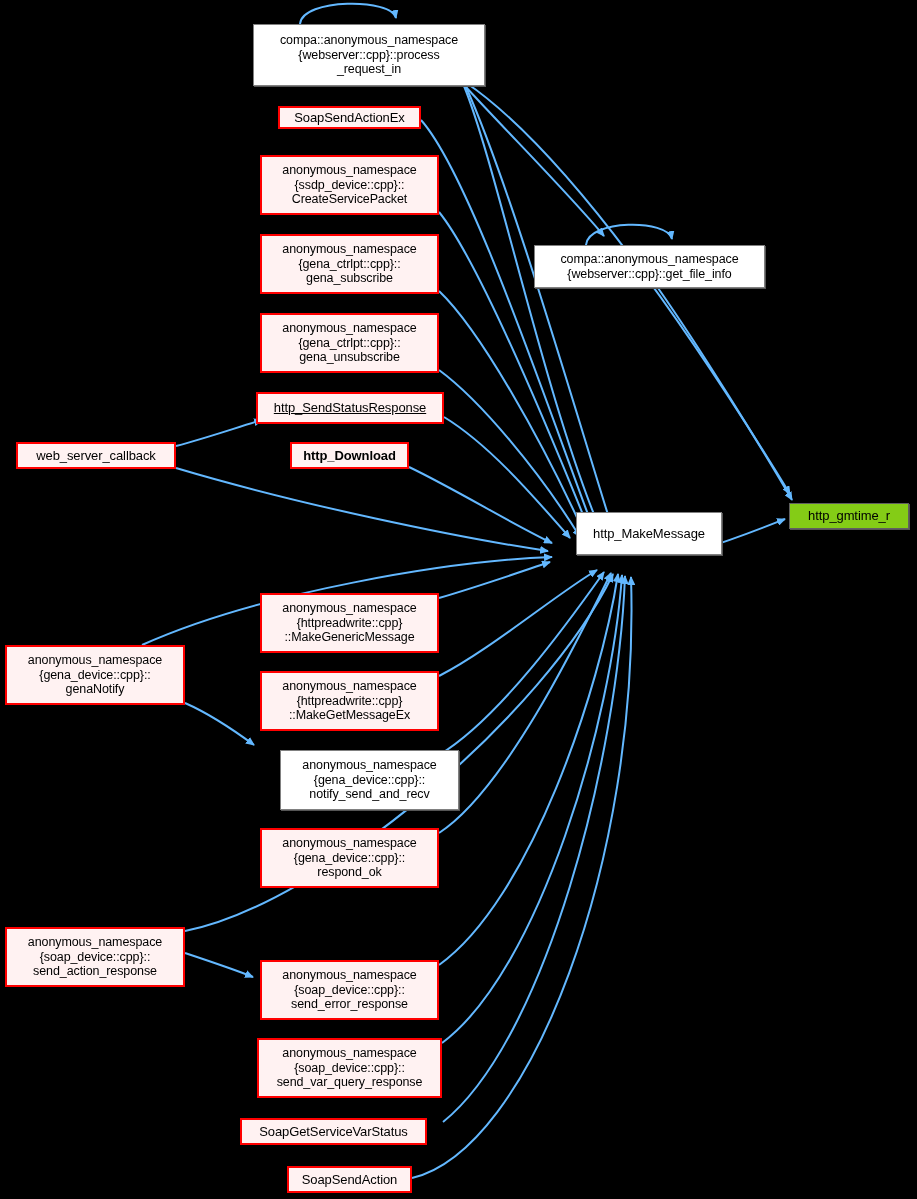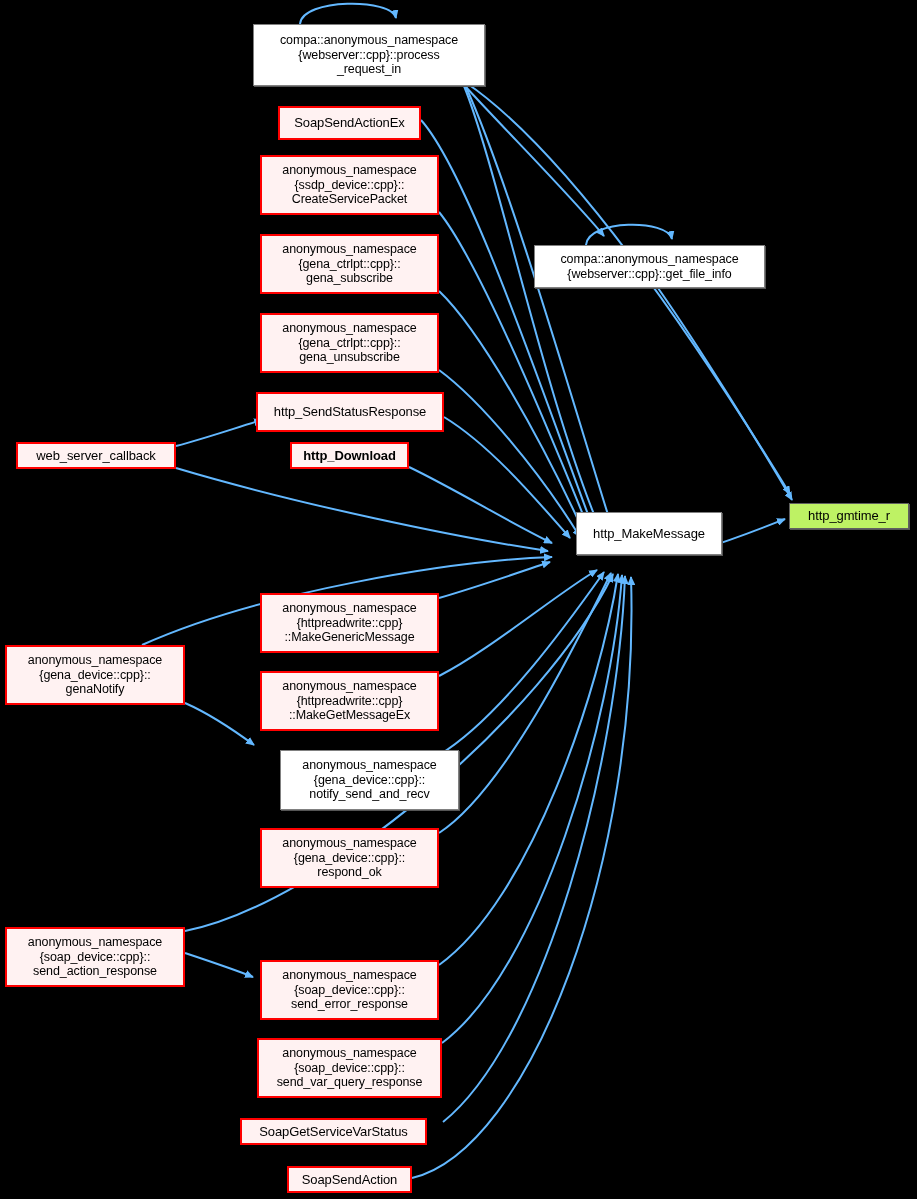--- a/index.html
+++ b/index.html
@@ -47,21 +47,21 @@
   
   .n-white {
     background: #ffffff;
     border: 1px solid #808080;
     color: #000000;
     box-shadow: 1px 1px 0 #555;
     margin-left: 20px;
   }
   
   .n-grey {
-    background: #bef264;
+    background: #84cc16;
     border: 1px solid #606060;
     color: #000000;
     box-shadow: 1px 1px 0 #555;
     align-items: center;
   }
 </style>
 </head>
 <body>
 
 <div id="graph-root">
@@ -130,31 +130,31 @@
       <path d="M443,1122 C545,1040 618,760 625,576"></path>
 
       <path d="M412,1178 C530,1150 640,860 631,577"></path>
     </g>
   </svg>
 
   <div id="nodes-layer">
       <div class="gnode n-white" style="left: 233px; top: 24px; width: 232px; height: 62px; font-size: 12.5px;"><span class="lbl">compa::anonymous_namespace
 {webserver::cpp}::process
 _request_in</span></div>
-      <div class="gnode n-red" style="left: 278px; top: 106px; width: 143px; height: 34px; font-size: 13px;"><span class="lbl">SoapSendActionEx</span></div>
+      <div class="gnode n-red" style="left: 278px; top: 106px; width: 143px; height: 23px; font-size: 13px;"><span class="lbl">SoapSendActionEx</span></div>
       <div class="gnode n-red" style="left: 260px; top: 155px; width: 179px; height: 60px; font-size: 12.5px;"><span class="lbl">anonymous_namespace
 {ssdp_device::cpp}::
 CreateServicePacket</span></div>
       <div class="gnode n-red" style="left: 260px; top: 234px; width: 179px; height: 60px; font-size: 12.5px;"><span class="lbl">anonymous_namespace
 {gena_ctrlpt::cpp}::
 gena_subscribe</span></div>
       <div class="gnode n-red" style="left: 260px; top: 313px; width: 179px; height: 60px; font-size: 12.5px;"><span class="lbl">anonymous_namespace
 {gena_ctrlpt::cpp}::
 gena_unsubscribe</span></div>
-      <div class="gnode n-red" style="left: 256px; top: 392px; width: 188px; height: 40px; font-size: 13px;"><span class="lbl">http_SendStatusResponse</span></div>
+      <div class="gnode n-red" style="left: 256px; top: 392px; width: 188px; height: 32px; font-size: 13px; text-decoration: underline;"><span class="lbl">http_SendStatusResponse</span></div>
       <div class="gnode n-red" style="left: 16px; top: 442px; width: 160px; height: 27px; font-size: 13px;"><span class="lbl">web_server_callback</span></div>
       <div class="gnode n-red" style="left: 290px; top: 442px; width: 119px; height: 27px; font-size: 13px; font-weight: bold;"><span class="lbl">http_Download</span></div>
       <div class="gnode n-white" style="left: 514px; top: 245px; width: 231px; height: 43px; font-size: 12.5px;"><span class="lbl">compa::anonymous_namespace
 {webserver::cpp}::get_file_info</span></div>
       <div class="gnode n-white" style="left: 556px; top: 512px; width: 146px; height: 43px; font-size: 13px;"><span class="lbl">http_MakeMessage</span></div>
       <div class="gnode n-grey" style="left: 789px; top: 503px; width: 120px; height: 26px; font-size: 13px;"><span class="lbl">http_gmtime_r</span></div>
       <div class="gnode n-red" style="left: 260px; top: 593px; width: 179px; height: 60px; font-size: 12.5px;"><span class="lbl">anonymous_namespace
 {httpreadwrite::cpp}
 ::MakeGenericMessage</span></div>
       <div class="gnode n-red" style="left: 5px; top: 645px; width: 180px; height: 60px; font-size: 12.5px;"><span class="lbl">anonymous_namespace

